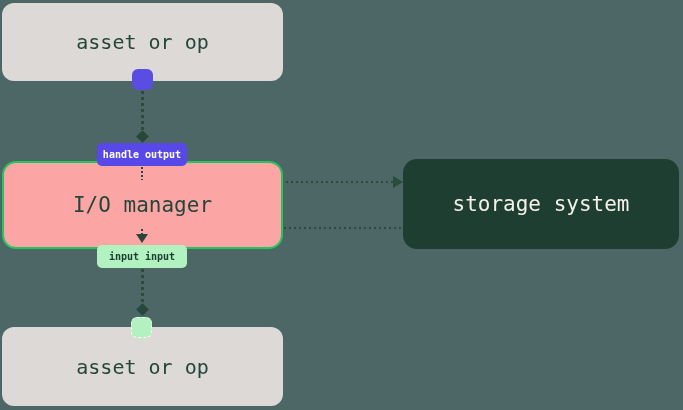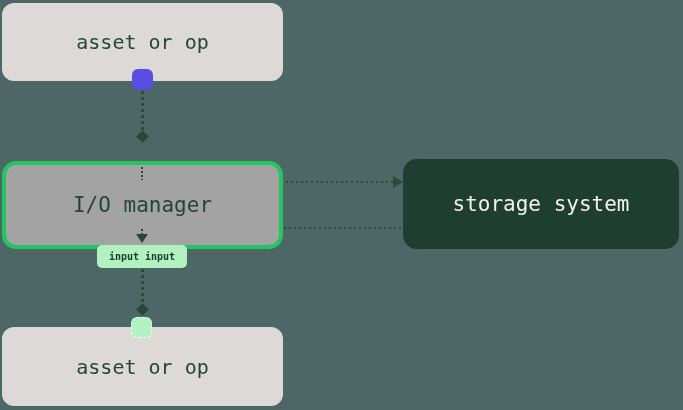--- a/index.html
+++ b/index.html
@@ -31,22 +31,22 @@
     font-size: 20px;
     font-weight: 500;
   }
   .asset-top { top: 3px; }
   .asset-bottom { top: 327px; height: 79px; }
   .io-node {
     left: 2px;
     top: 161px;
     width: 281px;
     height: 88px;
-    background: #a3a3a3;
-    border: 4px solid #22c55e;
+    background: #fca5a5;
+    border: 2px solid #22c55e;
     border-radius: 14px;
     color: #24463a;
     font-size: 21px;
     font-weight: 500;
     z-index: 1;
   }
   .storage-node {
     left: 403px;
     top: 159px;
     width: 276px;
@@ -165,20 +165,23 @@
 
   <div class="node asset-node asset-top">
     <span>asset or op</span>
   </div>
 
   <div class="port port-output"></div>
 
   <div class="vline v1"></div>
   <div class="diamond diamond-1"></div>
 
+  <div class="badge badge-handle-output">
+    <span>handle output</span>
+  </div>
 
   <div class="node io-node">
     <span>I/O manager</span>
   </div>
 
   <div class="vline-fine v2"></div>
   <div class="hline h-top"></div>
   <div class="arrow-right"></div>
 
   <div class="node storage-node">

